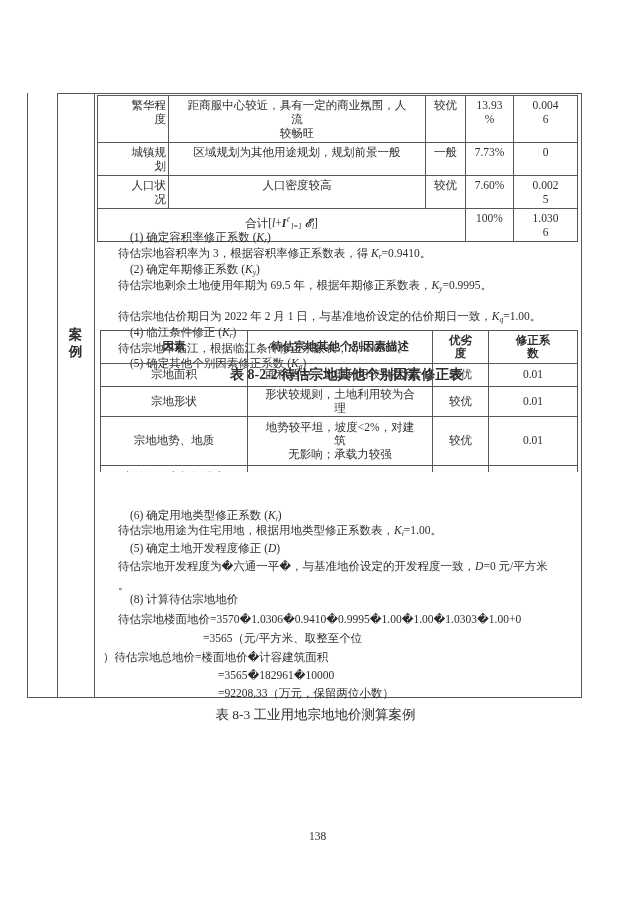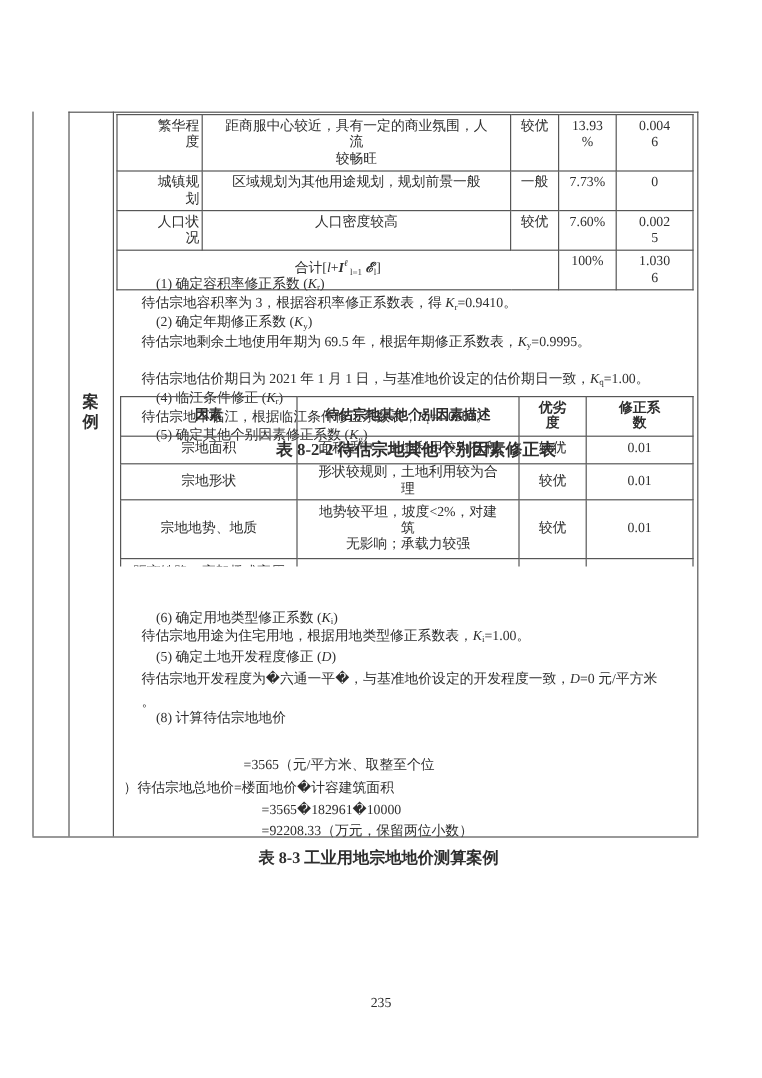--- a/index.html
+++ b/index.html
@@ -20,26 +20,26 @@
 
   .t2clip{position:absolute;left:100px;top:330px;width:479px;height:142px;overflow:hidden;}
   .t2{width:477px;font-size:11.5px;background:transparent;}
   .t2 th,.t2 td{border:1px solid #575757;vertical-align:middle;line-height:13.5px;
                 padding:1px 2px;white-space:pre-line;text-align:center;background:transparent;}
   .t2 th{font-weight:bold;}
 
   .bl{position:absolute;font-size:11.5px;line-height:15px;white-space:nowrap;}
   .seg-i{font-style:italic;}
   .seg-bi{font-style:italic;font-weight:bold;}
-  .seg-sub{font-size:7.5px;vertical-align:-2px;}
+  .seg-sub{font-style:italic;font-size:7.5px;vertical-align:-2px;}
   .seg-sup{font-style:italic;font-size:7.5px;vertical-align:5px;}
 
   .cap2{position:absolute;left:230px;top:366px;font-size:14px;font-weight:bold;white-space:nowrap;}
   .cap3{position:absolute;left:0;top:706px;width:631px;text-align:center;
-        font-size:13.5px;font-weight:bold;}
+        font-size:13.5px;font-weight:normal;}
   .pagenum{position:absolute;left:0;top:830px;width:635px;text-align:center;font-size:11.5px;}
 </style>
 </head>
 <body>
 
 <div class="page">
 
   <div class="vl" style="left:27px;top:93px;height:604px"></div>
   <div class="vl" style="left:57px;top:93px;height:604px"></div>
   <div class="vl" style="left:94px;top:93px;height:604px"></div>
@@ -94,21 +94,21 @@
       <td>1.030
 6</td>
     </tr>
   </tbody>
     </table>
 
   <div class="bl" style="left:130px;top:230px"><span>(1)  确定容积率修正系数 (</span><span class="seg-i">K</span><span class="seg-sub">r</span><span>)</span></div>
   <div class="bl" style="left:118px;top:246px"><span>待估宗地容积率为 3，根据容积率修正系数表，得 </span><span class="seg-i">K</span><span class="seg-sub">r</span><span>=0.9410。</span></div>
   <div class="bl" style="left:130px;top:262px"><span>(2)  确定年期修正系数 (</span><span class="seg-i">K</span><span class="seg-sub">y</span><span>)</span></div>
   <div class="bl" style="left:118px;top:278px"><span>待估宗地剩余土地使用年期为 69.5 年，根据年期修正系数表，</span><span class="seg-i">K</span><span class="seg-sub">y</span><span>=0.9995。</span></div>
-  <div class="bl" style="left:118px;top:309px"><span>待估宗地估价期日为 2021 年 1 月 1 日，与基准地价设定的估价期日一致，</span><span class="seg-i">K</span><span class="seg-sub">q</span><span>=1.00。</span></div>
+  <div class="bl" style="left:118px;top:309px"><span>待估宗地估价期日为 2022 年 2 月 1 日，与基准地价设定的估价期日一致，</span><span class="seg-i">K</span><span class="seg-sub">q</span><span>=1.00。</span></div>
   <div class="bl" style="left:130px;top:325px"><span>(4)  临江条件修正 (</span><span class="seg-i">K</span><span class="seg-sub">r</span><span>)</span></div>
   <div class="bl" style="left:118px;top:341px"><span>待估宗地不临江，根据临江条件修正系数表，</span><span class="seg-i">K</span><span class="seg-sub">r</span><span>=1.0303。</span></div>
   <div class="bl" style="left:130px;top:356px"><span>(5)  确定其他个别因素修正系数 (</span><span class="seg-i">K</span><span class="seg-sub">g</span><span>)</span></div>
 
   <div class="cap2">表 8-2-2  待估宗地其他个别因素修正表</div>
 
   <div class="t2clip">
     <table class="t2">
       <colgroup>
           <col style="width:147px">
@@ -155,21 +155,22 @@
     </tbody>
       </table>
   </div>
 
   <div class="bl" style="left:130px;top:508px"><span>(6)  确定用地类型修正系数 (</span><span class="seg-i">K</span><span class="seg-sub">i</span><span>)</span></div>
   <div class="bl" style="left:118px;top:523px"><span>待估宗地用途为住宅用地，根据用地类型修正系数表，</span><span class="seg-i">K</span><span class="seg-sub">i</span><span>=1.00。</span></div>
   <div class="bl" style="left:130px;top:541px"><span>(5)  确定土地开发程度修正 (</span><span class="seg-i">D</span><span>)</span></div>
   <div class="bl" style="left:118px;top:559px"><span>待估宗地开发程度为�六通一平�，与基准地价设定的开发程度一致，</span><span class="seg-i">D</span><span>=0 元/平方米</span></div>
   <div class="bl" style="left:118px;top:578px"><span>。</span></div>
   <div class="bl" style="left:130px;top:592px"><span>(8)  计算待估宗地地价</span></div>
+  <div class="bl" style="left:118px;top:612px"><span>待估宗地楼面地价=3570�1.0306�0.9410�0.9995�1.00�1.00�1.0303�1.00+0</span></div>
   <div class="bl" style="left:203px;top:631px"><span>=3565（元/平方米、取整至个位</span></div>
   <div class="bl" style="left:103px;top:650px"><span>）待估宗地总地价=楼面地价�计容建筑面积</span></div>
   <div class="bl" style="left:218px;top:668px"><span>=3565�182961�10000</span></div>
   <div class="bl" style="left:218px;top:686px"><span>=92208.33（万元，保留两位小数）</span></div>
 
   <div class="cap3">表 8-3  工业用地宗地地价测算案例</div>
-  <div class="pagenum">235</div>
+  <div class="pagenum">138</div>
 
 </div>
 
 </body></html>

